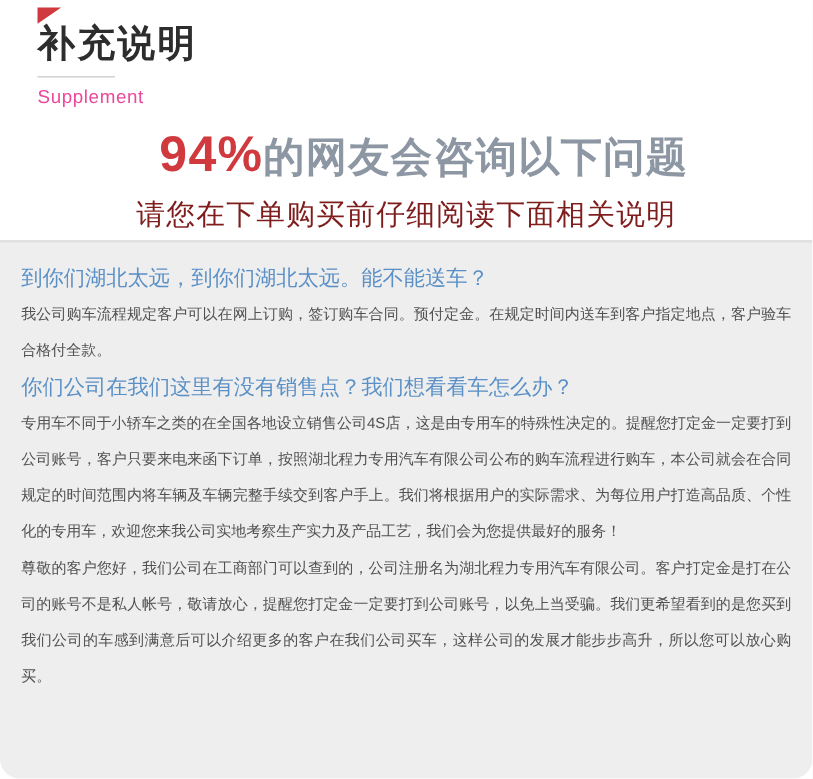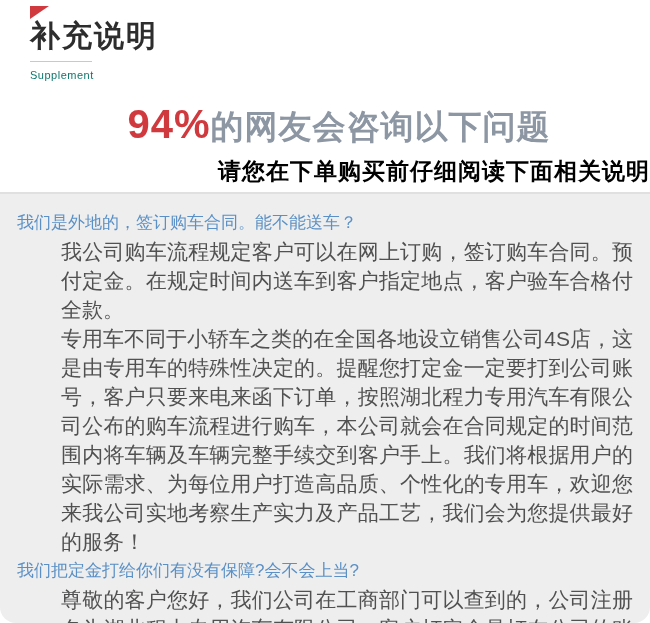--- a/index.html
+++ b/index.html
@@ -27,22 +27,22 @@
     letter-spacing:2px;
     line-height:36px;
   }
   .title-divider{
     margin-top:7px;
     width:62px;height:1px;
     background:#c9c9c9;
   }
   .subtitle{
     margin-top:7px;
-    font-size:11px;
-    color:#0f766e;
+    font-size:15px;
+    color:#ec4899;
     letter-spacing:0.5px;
   }
   
   .headline{
     position:absolute;left:0;top:102px;
     width:100%;
     text-align:center;
     line-height:44px;
     white-space:nowrap;
   }
@@ -55,49 +55,48 @@
   }
   .headline .rest{
     font-size:33px;
     font-weight:bold;
     color:#8d96a3;
     letter-spacing:1px;
   }
   .subheadline{
     position:absolute;left:0;top:156px;
     width:100%;
-    text-align:right;
+    text-align:center;
     font-size:23px;
-    font-weight:bold;
-    color:#000000;
+    font-weight:normal;
+    color:#7f1d1d;
     letter-spacing:1px;
     line-height:30px;
   }
   
   .qa-section{
     position:absolute;left:0;top:192px;
     width:650px;height:431px;
     box-sizing:border-box;
     background:#eeeeee;
     border-top:2px solid #e0e0e0;
     padding:14px 17px 0 17px;
   }
   .qa-block{margin:0;}
   .question{
     font-size:17px;
     line-height:29px;
     color:#5a90c6;
     text-align:justify;
   }
   .answer{
-    font-size:21px;
+    font-size:12px;
     line-height:29px;
     color:#515151;
     text-align:justify;
-    margin-left:44px;
   }
 </style>
 </head>
 <body>
 
 <div class="page">
 
   <div class="header">
     <span class="flag"></span>
     <h1 class="title">补充说明</h1>
@@ -105,28 +104,28 @@
     <div class="subtitle">Supplement</div>
   </div>
 
   <div class="headline"><span class="pct">94%</span><span class="rest">的网友会咨询以下问题</span></div>
 
   <div class="subheadline">请您在下单购买前仔细阅读下面相关说明</div>
 
   <section class="qa-section">
 
     <div class="qa-block">
-      <div class="question">我们是外地的，签订购车合同。能不能送车？</div>
+      <div class="question">到你们湖北太远，到你们湖北太远。能不能送车？</div>
       <div class="answer">我公司购车流程规定客户可以在网上订购，签订购车合同。预付定金。在规定时间内送车到客户指定地点，客户验车合格付全款。</div>
     </div>
 
     <div class="qa-block">
+      <div class="question">你们公司在我们这里有没有销售点？我们想看看车怎么办？</div>
       <div class="answer">专用车不同于小轿车之类的在全国各地设立销售公司4S店，这是由专用车的特殊性决定的。提醒您打定金一定要打到公司账号，客户只要来电来函下订单，按照湖北程力专用汽车有限公司公布的购车流程进行购车，本公司就会在合同规定的时间范围内将车辆及车辆完整手续交到客户手上。我们将根据用户的实际需求、为每位用户打造高品质、个性化的专用车，欢迎您来我公司实地考察生产实力及产品工艺，我们会为您提供最好的服务！</div>
     </div>
 
     <div class="qa-block">
-      <div class="question">我们把定金打给你们有没有保障?会不会上当?</div>
       <div class="answer">尊敬的客户您好，我们公司在工商部门可以查到的，公司注册名为湖北程力专用汽车有限公司。客户打定金是打在公司的账号不是私人帐号，敬请放心，提醒您打定金一定要打到公司账号，以免上当受骗。我们更希望看到的是您买到我们公司的车感到满意后可以介绍更多的客户在我们公司买车，这样公司的发展才能步步高升，所以您可以放心购买。</div>
     </div>
 
   </section>
 
 </div>
 
 </body></html>

